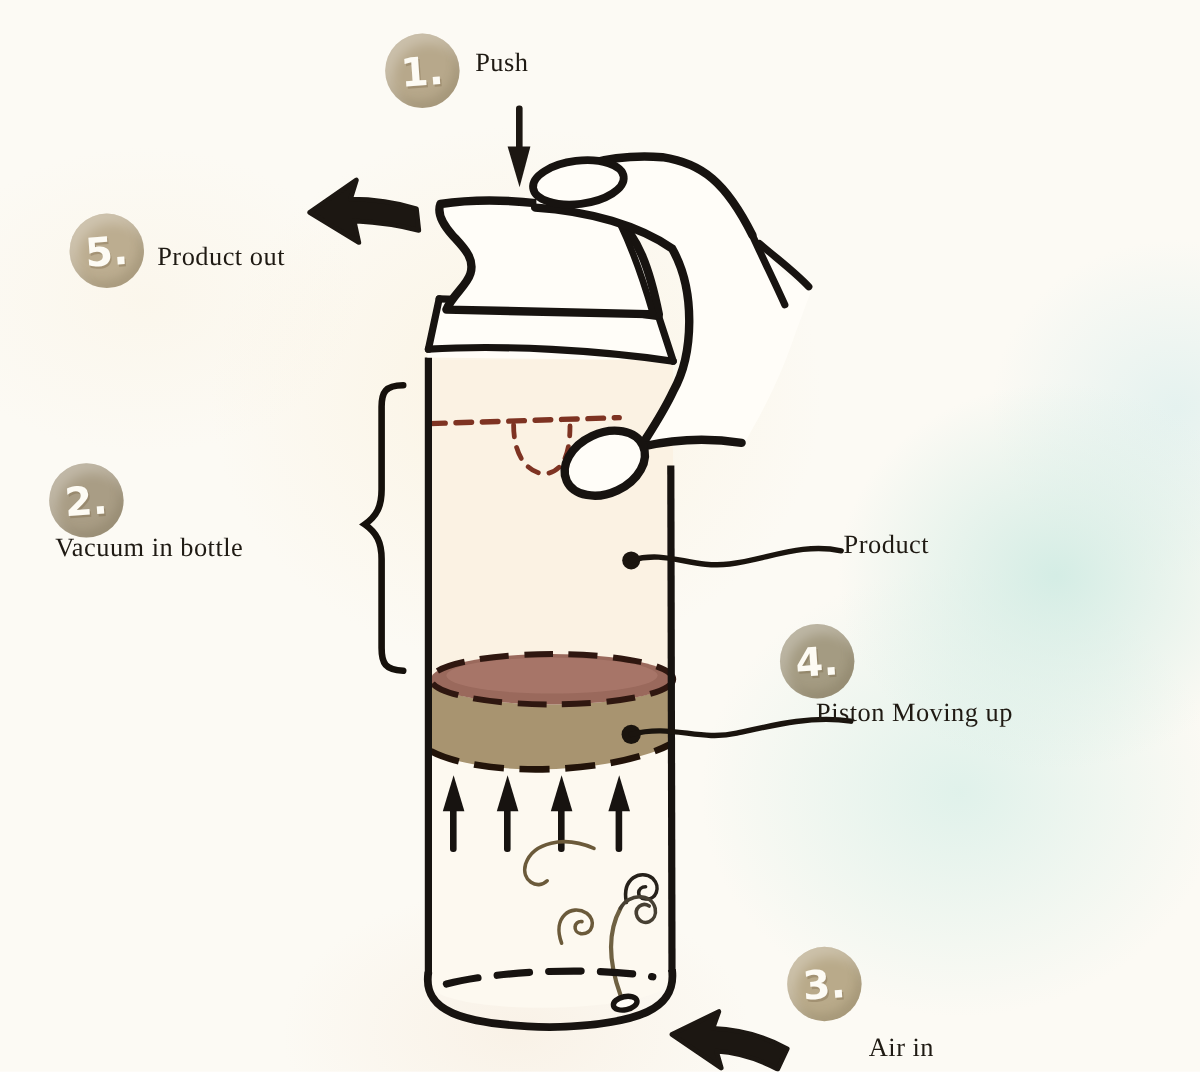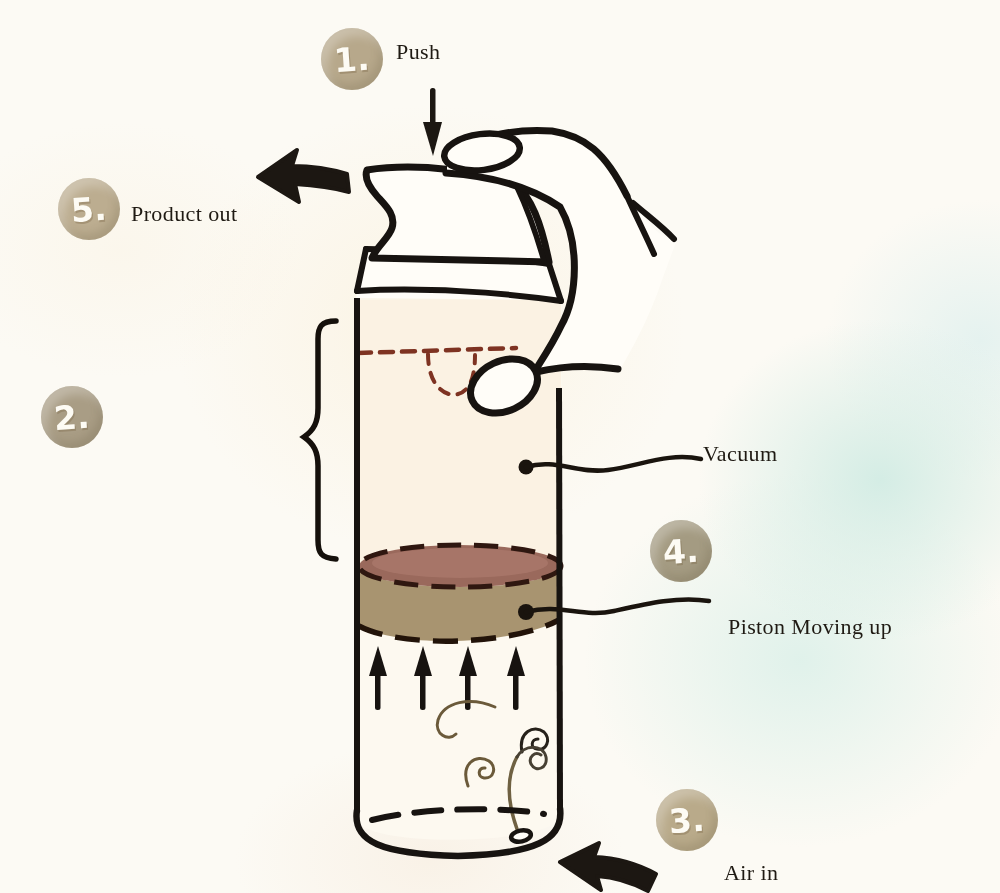--- a/index.html
+++ b/index.html
@@ -167,17 +167,18 @@
   </div>
   <div class="badge" style="left: 650px; top: 520px; background-color: rgb(164, 155, 130);">
     <span>4.</span>
   </div>
   <div class="badge" style="left: 656px; top: 789px; background-color: rgb(185, 170, 138);">
     <span>3.</span>
   </div>
 
   <div class="label" style="left:396px;top:40px;">Push</div>
   <div class="label" style="left:131px;top:202px;">Product out</div>
-  <div class="label" style="left:703px;top:442px;">Vacuum</div>
-  <div class="label" style="left:728px;top:582px;margin-top:33px;">Piston Moving up</div>
+  <div class="label" style="left:46px;top:444px;">Vacuum in bottle</div>
+  <div class="label" style="left:703px;top:442px;">Product</div>
+  <div class="label" style="left:680px;top:582px;">Piston Moving up</div>
   <div class="label" style="left:724px;top:817px;margin-top:44px;">Air in</div>
 
 </div>
 
 </body></html>

